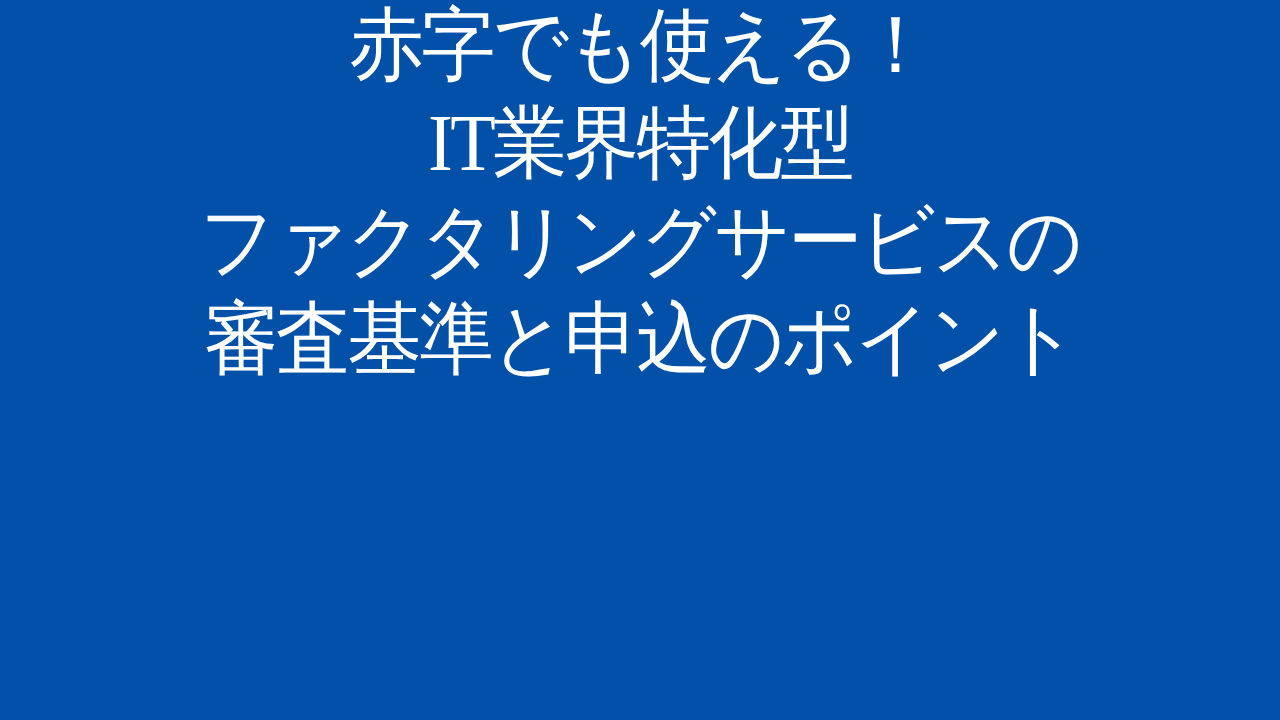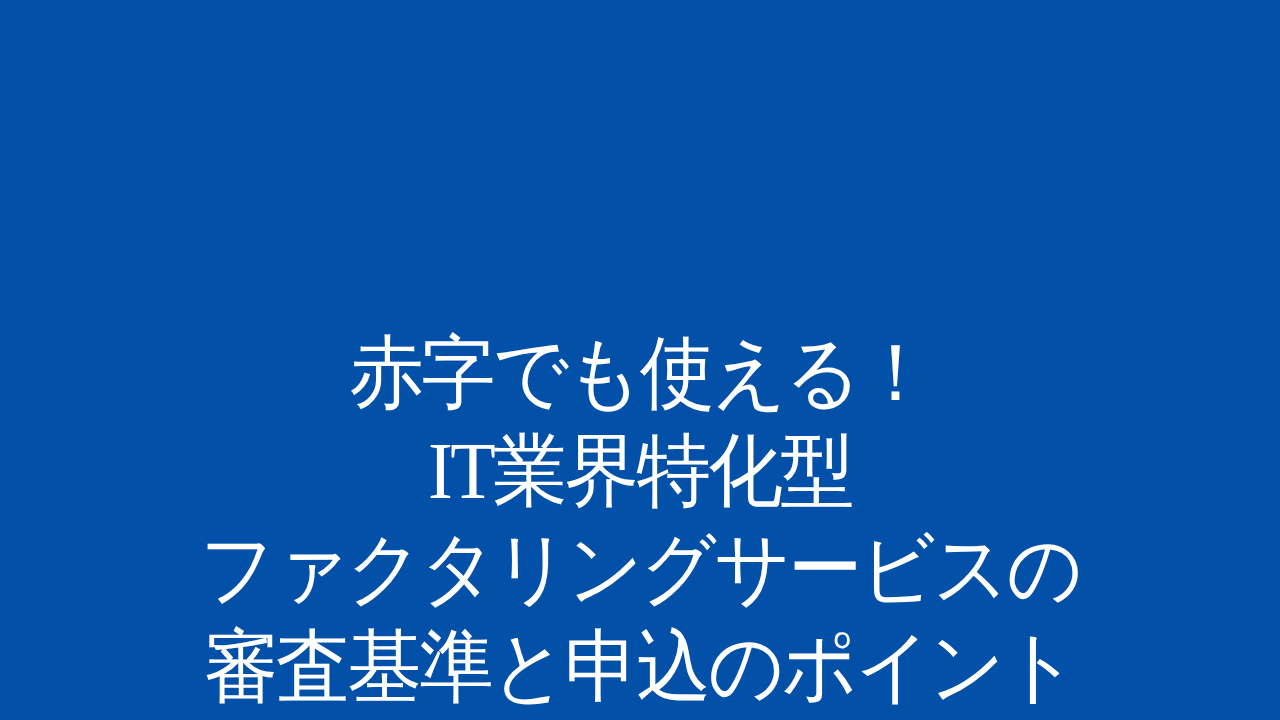--- a/index.html
+++ b/index.html
@@ -14,21 +14,21 @@
     overflow: hidden;
     font-family: "Liberation Sans", "DejaVu Sans", sans-serif;
   }
 
   #slide {
     position: relative;
     width: 1280px;
     height: 720px;
     background: #0350a8;
     display: flex;
-    align-items: flex-end;
+    align-items: flex-start;
     justify-content: center;
     box-sizing: border-box;
   }
 
   #title-block {
     width: 1280px;
     text-align: center;
     color: #ffffff;
     
     transform: translateY(-4px);

